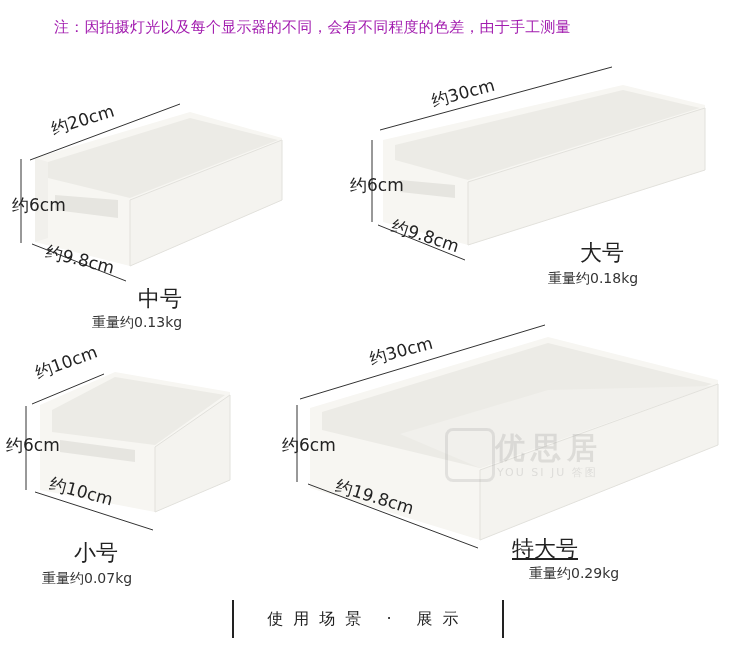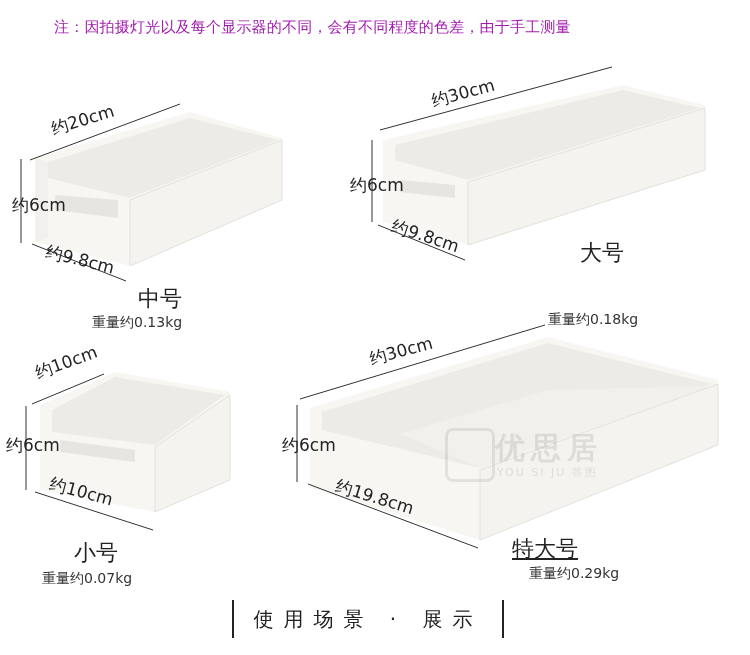--- a/index.html
+++ b/index.html
@@ -9,21 +9,21 @@
   .note .l2 { padding-left: 38px; }
   svg.scene { position: absolute; left: 0; top: 0; }
   .dim { position: absolute; font-size: 17px; color: #222; white-space: nowrap; transform-origin: left center; }
   .size-name { position: absolute; font-size: 22px; color: #222; white-space: nowrap; }
   .weight { position: absolute; font-size: 14px; color: #333; white-space: nowrap; }
   .watermark { position: absolute; left: 445px; top: 428px; opacity: 0.18; color: #777; }
   .watermark .wm-cn { font-size: 30px; font-weight: bold; letter-spacing: 6px; margin-left: 50px; text-align: center; }
   .watermark .wm-en { font-size: 11px; letter-spacing: 2px; margin-left: 52px; margin-top: -4px; }
   .watermark .wm-logo { position: absolute; left: 0; top: 0; width: 44px; height: 48px; border: 3px solid #888; border-radius: 8px; }
   .footer { position: absolute; left: 232px; top: 600px; width: 268px; height: 38px; border-left: 2px solid #222; border-right: 2px solid #222; display: flex; align-items: center; justify-content: center; }
-  .footer span { font-size: 20px; letter-spacing: 10px; color: #222; }
+  .footer span { font-size: 16px; letter-spacing: 10px; color: #222; }
 </style>
 </head>
 <body>
 
 <div class="note">
   <div>注：因拍摄灯光以及每个显示器的不同，会有不同程度的色差，由于手工测量</div>
 </div>
 
 <svg class="scene" width="750" height="655">
 
@@ -72,21 +72,21 @@
 <div class="dim" style="left:52px;top:118px;transform:rotate(-17deg);">约20cm</div>
 <div class="dim" style="left:12px;top:194px;">约6cm</div>
 <div class="dim" style="left:46px;top:240px;transform:rotate(14deg);">约9.8cm</div>
 <div class="size-name" style="left:138px;top:284px;">中号</div>
 <div class="weight" style="left:92px;top:314px;">重量约0.13kg</div>
 
 <div class="dim" style="left:432px;top:90px;transform:rotate(-15deg);">约30cm</div>
 <div class="dim" style="left:350px;top:174px;">约6cm</div>
 <div class="dim" style="left:392px;top:214px;transform:rotate(18deg);">约9.8cm</div>
 <div class="size-name" style="left:580px;top:238px;">大号</div>
-<div class="weight" style="left:548px;top:270px;margin-top:41px;">重量约0.18kg</div>
+<div class="weight" style="left:548px;top:270px;">重量约0.18kg</div>
 
 <div class="dim" style="left:36px;top:362px;transform:rotate(-20deg);">约10cm</div>
 <div class="dim" style="left:6px;top:434px;">约6cm</div>
 <div class="dim" style="left:50px;top:472px;transform:rotate(15deg);">约10cm</div>
 <div class="size-name" style="left:74px;top:538px;">小号</div>
 <div class="weight" style="left:42px;top:570px;">重量约0.07kg</div>
 
 <div class="dim" style="left:370px;top:348px;transform:rotate(-15deg);">约30cm</div>
 <div class="dim" style="left:282px;top:434px;">约6cm</div>
 <div class="dim" style="left:336px;top:474px;transform:rotate(17deg);">约19.8cm</div>

